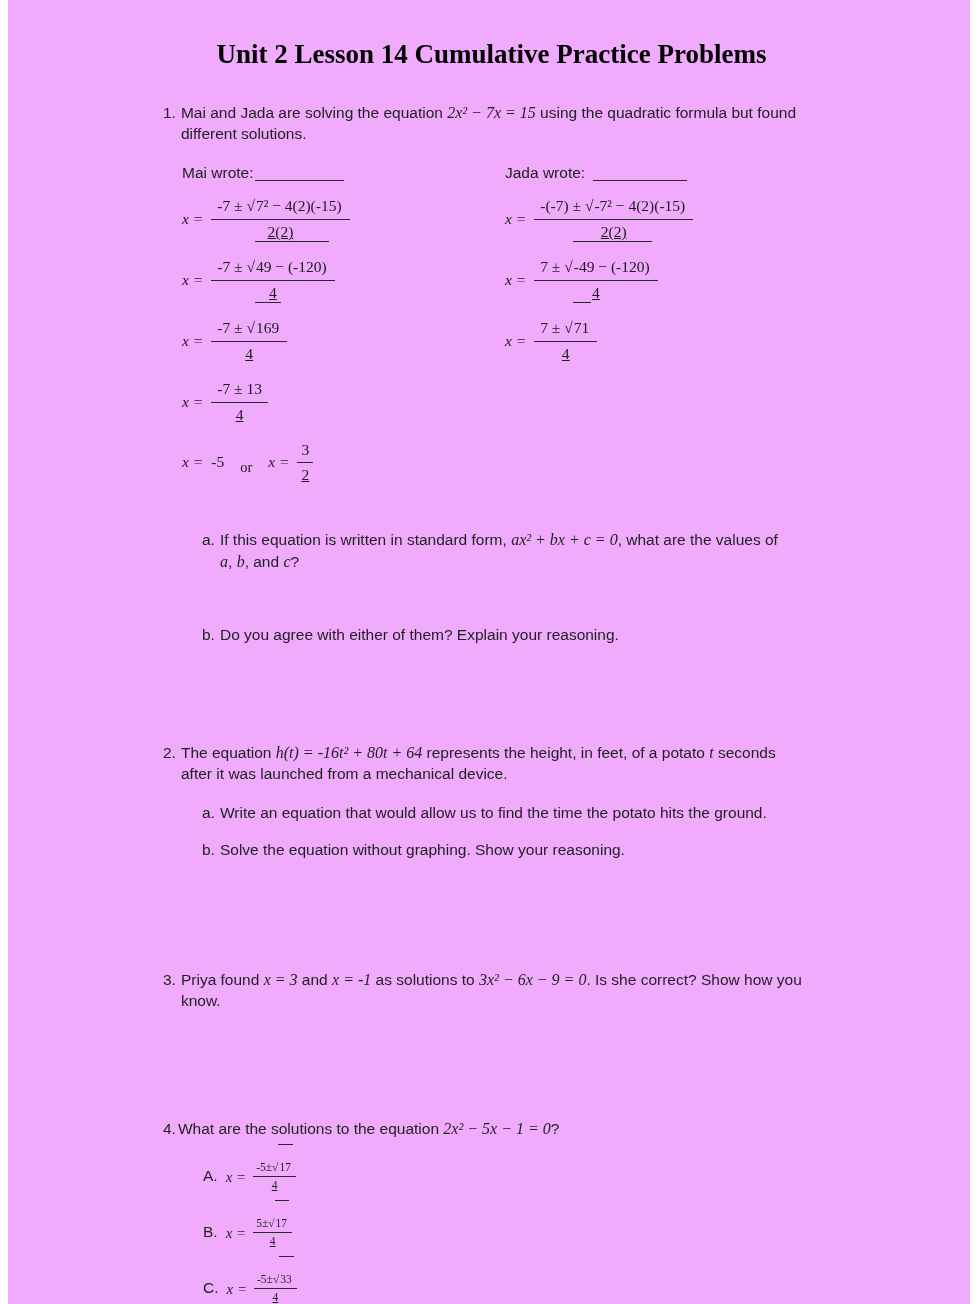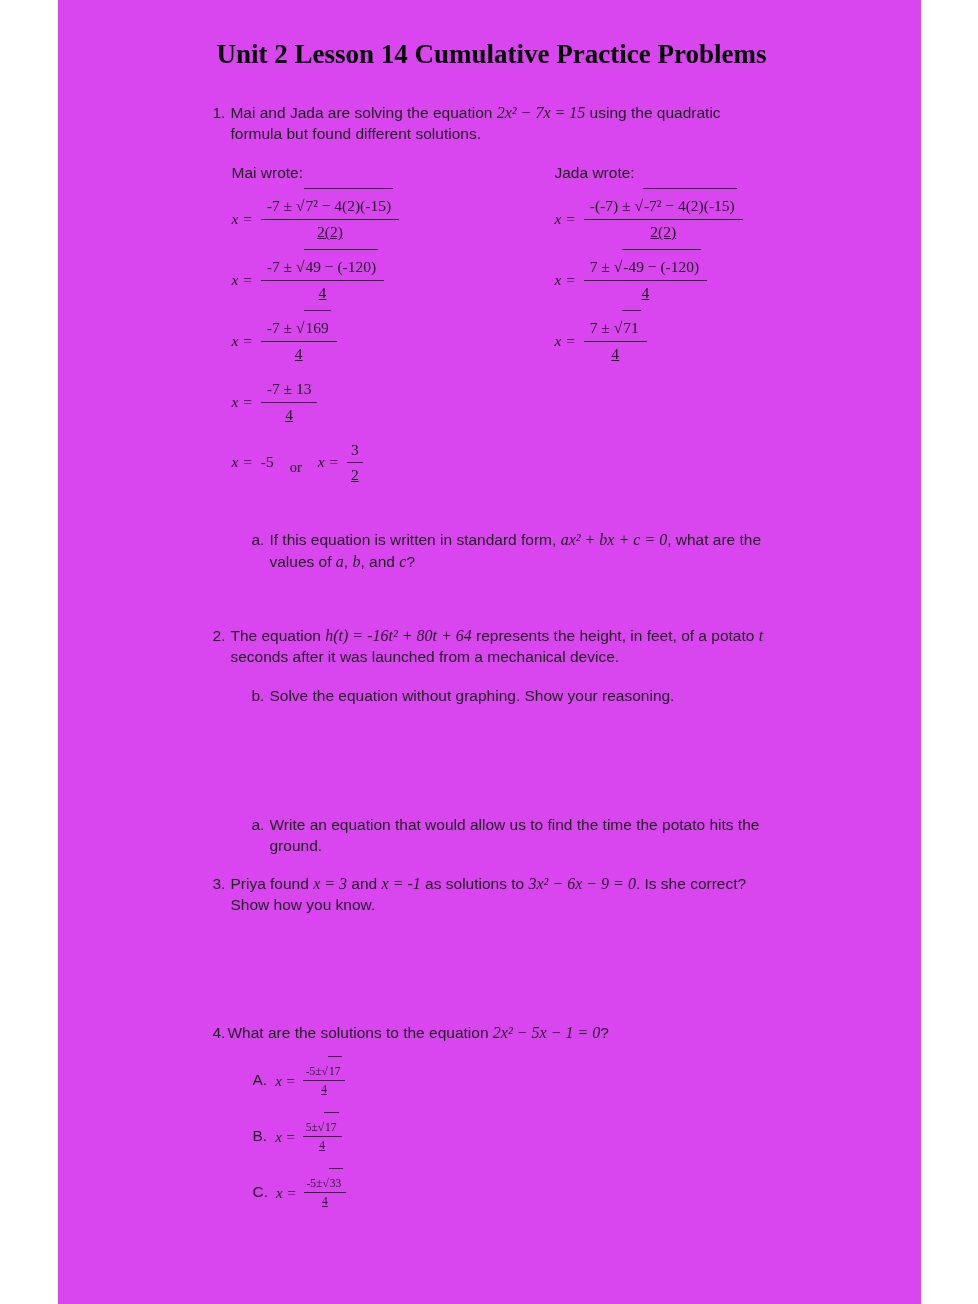--- a/index.html
+++ b/index.html
@@ -1,18 +1,18 @@
 <!DOCTYPE html>
 <html><head>
 <meta charset="utf-8">
 <style>
   * { box-sizing: border-box; }
   html, body { margin: 0; padding: 0; background: #ffffff; }
   .page {
-    width: 863px; height: 1304px; margin: 0 auto; background: #d946ef;
+    width: 962px; height: 1304px; margin: 0 auto; background: #f0abfc;
     font-family: "Liberation Sans", sans-serif; font-size: 15.5px; line-height: 1.35;
     color: #1f1f1f; padding: 36px 150px 0 155px; overflow: hidden; position: relative;
   }
   .title {
     font-family: "Liberation Serif", serif; font-size: 27px; font-weight: 700;
     text-align: center; margin: 0 0 30px 0; color: #000;
   }
   .prob-head { padding-left: 18px; text-indent: -18px; max-width: 645px; margin: 0 0 14px 0; }
   .pnum { margin-right: 5px; }
   .pnum.tight { margin-right: 2px; }
@@ -28,21 +28,21 @@
   .math-line {
     font-family: "Liberation Serif", serif; font-size: 15.5px; color: #1a1a1a;
     display: flex; align-items: center; margin: 9px 0 14px 0;
   }
   .mlhs { font-style: italic; margin-right: 8px; }
   .frac { display: inline-block; text-align: center; vertical-align: middle; }
   .frac .num { display: block; border-bottom: 1px solid #2a2a2a; padding: 0 6px 2px 6px; white-space: nowrap; }
   .frac .den { display: block; padding-top: 2px; text-decoration: underline; }
   .sqrt { white-space: nowrap; }
   .radsym { font-style: normal; }
-  .radicand { border-top: 1px solid #2a2a2a; padding: 8px 2px 0 1px; }
+  .radicand { border-top: 1px solid #2a2a2a; padding: 16px 2px 0 1px; }
 
   .final-line { margin-top: 4px; }
   .final-val { margin-right: 4px; }
   .or-word { font-size: 14.5px; margin: 10px 16px 0 12px; }
   .frac.tight .num { padding: 0 4px 1px 4px; }
 
   .part { padding-left: 57px; text-indent: -18px; max-width: 620px; }
   .plabel { margin-right: 5px; }
   .gap-p1a { margin-bottom: 52px; }
   .gap-p1b { margin-bottom: 96px; }
@@ -142,28 +142,29 @@
           <span class="frac">
             <span class="num"><span>7 ± </span><span class="sqrt"><span class="radsym">√</span><span class="radicand">71</span></span></span>
             <span class="den">4</span>
           </span>
         </div>
       </div>
     </div>
 
     <div class="part gap-p1a"><span class="plabel">a.</span><span>If this equation is written in standard form, </span><span class="imath">ax² + bx + c = 0</span><span>, what are the values of </span><span class="ivar">a</span><span>, </span><span class="ivar">b</span><span>, and </span><span class="ivar">c</span><span>?</span></div>
 
+    <div class="part gap-p1b"><span class="plabel">b.</span><span>Do you agree with either of them? Explain your reasoning.</span></div>
   </section>
 
   <section>
     <div class="prob-head head-p2"><span class="pnum">2.</span><span>The equation </span><span class="imath">h(t) = -16t² + 80t + 64</span><span> represents the height, in feet, of a potato </span><span class="ivar">t</span><span> seconds after it was launched from a mechanical device.</span></div>
 
+    <div class="part gap-p2a"><span class="plabel">a.</span><span>Write an equation that would allow us to find the time the potato hits the ground.</span></div>
+
     <div class="part gap-p2b"><span class="plabel">b.</span><span>Solve the equation without graphing. Show your reasoning.</span></div>
-
-    <div class="part gap-p2a"><span class="plabel">a.</span><span>Write an equation that would allow us to find the time the potato hits the ground.</span></div>
   </section>
 
   <section>
     <div class="prob-head head-p3"><span class="pnum">3.</span><span>Priya found </span><span class="imath">x = 3</span><span> and </span><span class="imath">x = -1</span><span> as solutions to </span><span class="imath">3x² − 6x − 9 = 0</span><span>. Is she correct? Show how you know.</span></div>
   </section>
 
   <section>
     <div class="prob-head head-p4"><span class="pnum tight">4.</span><span>What are the solutions to the equation </span><span class="imath">2x² − 5x − 1 = 0</span><span>?</span></div>
 
     <div class="options">

